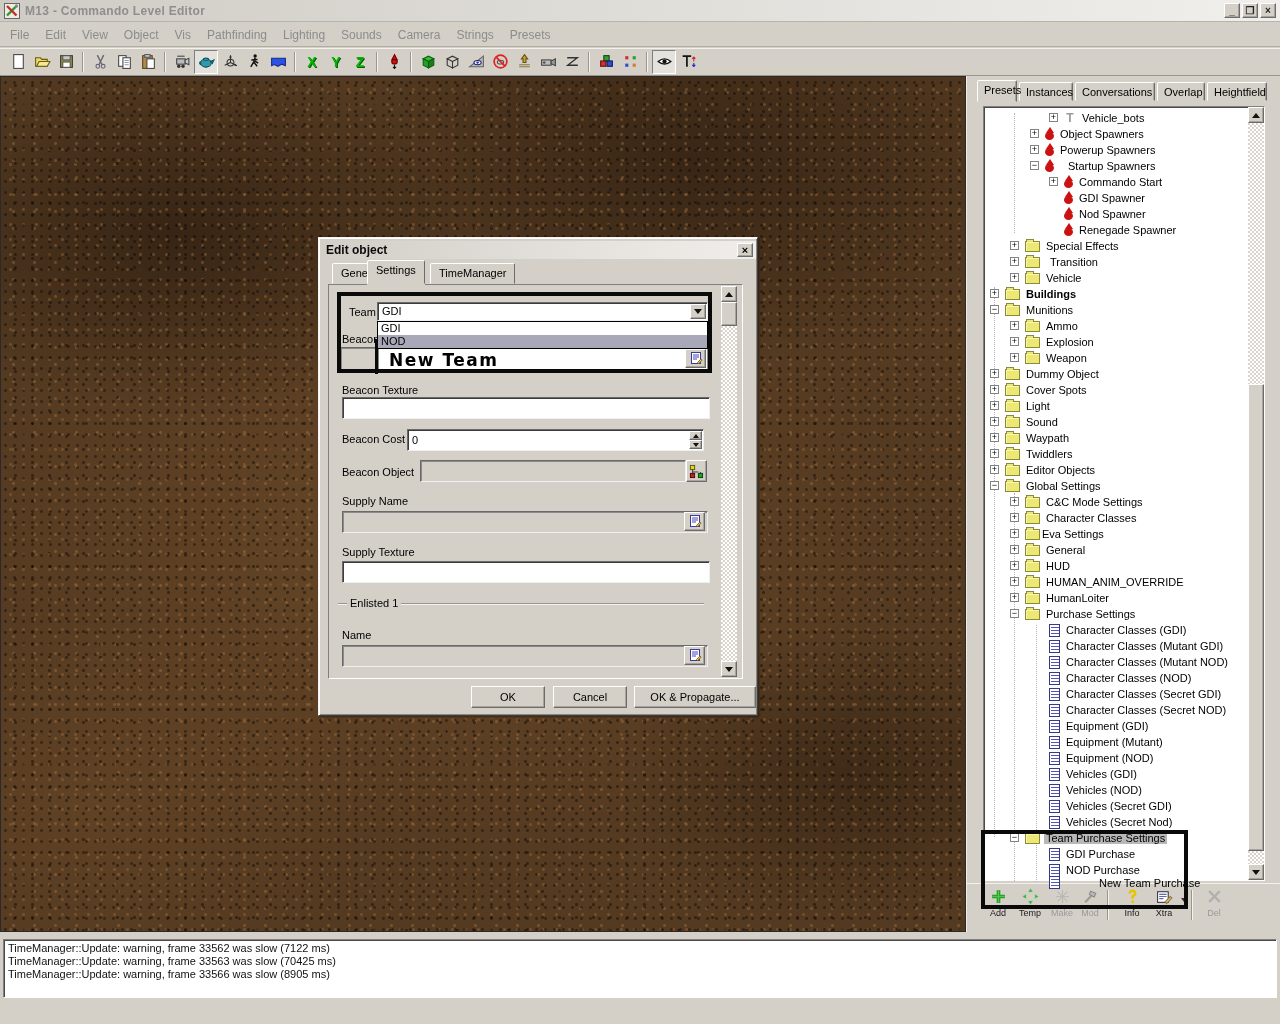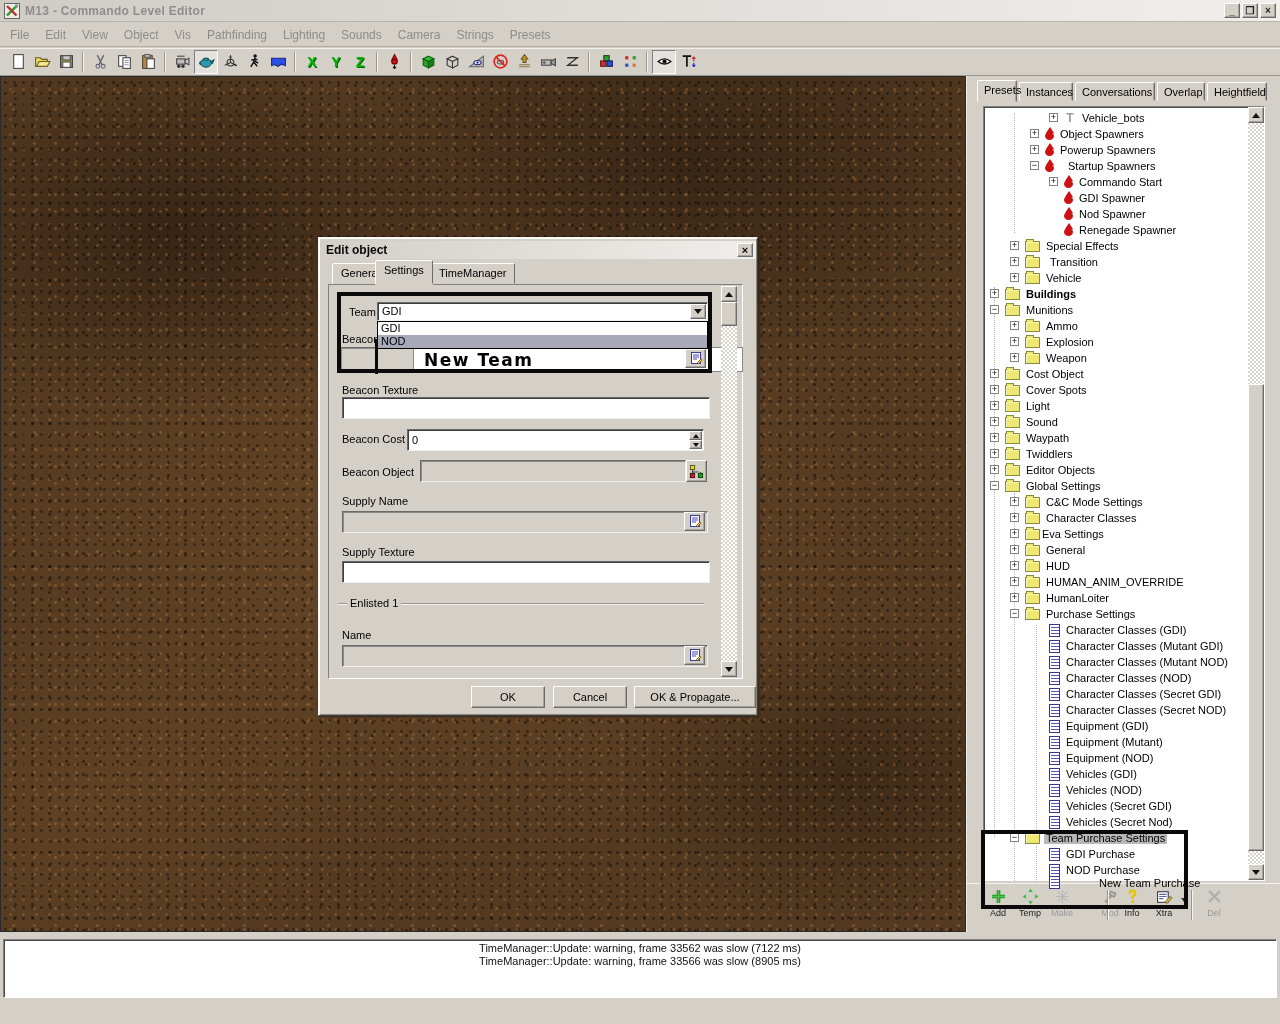--- a/index.html
+++ b/index.html
@@ -100,21 +100,21 @@
   .pbsep { position:absolute; width:2px; height:30px; border-left:1px solid #9a968e; border-right:1px solid #f4f3f0; }
   .small-arrow { position:absolute; width:0; height:0; border-left:3px solid transparent;
     border-right:3px solid transparent; border-top:4px solid #333; }
 
   
   .anno-rect { position:absolute; border:4px solid #0a0a0a; z-index:40; pointer-events:none; }
   #anno-newteam-row { position:absolute; z-index:41; display:flex; align-items:center; }
   #anno-newteam-row .tlabel { font-size:11px; }
 
   
-  #logarea { position:absolute; left:0; top:933px; width:1280px; height:69px; background:#d4d0c8;text-align:center; }
+  #logarea { position:absolute; left:0; top:933px; width:1280px; height:69px; background:#d4d0c8; }
   #logbox { position:absolute; left:3px; top:6px; width:1274px; height:59px; background:#fff; padding:2px 4px; }
   .logline { font-size:11px; line-height:13px; color:#111; }
   #statusbar { position:absolute; left:0; top:1002px; width:1280px; height:22px; background:#d4d0c8;
     border-top:1px solid #f2f1ee; }
   .spanel { position:absolute; top:3px; height:17px; font-size:11px; padding:2px 4px 0 4px;
     border:1px solid; border-color:#808080 #ffffff #ffffff #808080; overflow:hidden; white-space:nowrap; }
 
   
   #dialog { position:absolute; left:318px; top:237px; width:440px; height:479px; background:#d4d0c8;
     border:1px solid; border-color:#f4f3f0 #3c3c3c #3c3c3c #f4f3f0;
@@ -458,21 +458,21 @@
           <div class="trow" style="top: 243px; left: 0px;">
             <span class="texp" style="left: 26px;">+</span>
             <span style="display: inline-block; width: 41px;"></span>
             <span class="i-folder"></span>
             <span class="tlabel" style="margin-left: 4px;">Weapon</span>
           </div>
           <div class="trow" style="top: 259px; left: 0px;">
             <span class="texp" style="left: 6px;">+</span>
             <span style="display: inline-block; width: 21px;"></span>
             <span class="i-folder"></span>
-            <span class="tlabel" style="margin-left: 4px;">Cost Object</span>
+            <span class="tlabel" style="margin-left: 4px;">Dummy Object</span>
           </div>
           <div class="trow" style="top: 275px; left: 0px;">
             <span class="texp" style="left: 6px;">+</span>
             <span style="display: inline-block; width: 21px;"></span>
             <span class="i-folder"></span>
             <span class="tlabel" style="margin-left: 4px;">Cover Spots</span>
           </div>
           <div class="trow" style="top: 291px; left: 0px;">
             <span class="texp" style="left: 6px;">+</span>
             <span style="display: inline-block; width: 21px;"></span>
@@ -653,21 +653,21 @@
         <div class="pbtn" style="left: 16px; top: 4px;"><span><svg width="17" height="17" viewBox="0 0 16 16">
               <path d="M8 2 V14 M2 8 H14" stroke="#1a9a1a" stroke-width="3.4"></path>
               <path d="M8 2 V14 M2 8 H14" stroke="#52c452" stroke-width="1.4"></path>
             </svg></span><div class="plabel">Add</div></div>
         <div class="pbtn" style="left: 48px; top: 4px;"><span><svg width="17" height="17" viewBox="0 0 16 16">
               <path d="M8 0.5 L10.2 3.8 H5.8 Z M8 15.5 L10.2 12.2 H5.8 Z M0.5 8 L3.8 5.8 V10.2 Z M15.5 8 L12.2 5.8 V10.2 Z" fill="#3aa43a" stroke="#9adb9a" stroke-width="0.6"></path>
             </svg></span><div class="plabel">Temp</div></div>
         <div class="pbtn disabled" style="left: 80px; top: 4px;"><span><svg width="17" height="17" viewBox="0 0 16 16">
               <path d="M8 2 V14 M2 8 H14 M3.5 3.5 L12.5 12.5 M12.5 3.5 L3.5 12.5" stroke="#b8b8b8"></path>
             </svg></span><div class="plabel">Make</div></div>
-        <div class="pbtn disabled" style="left: 128px; top: 4px;"><span><svg width="17" height="17" viewBox="0 0 16 16">
+        <div class="pbtn disabled" style="left: 108px; top: 4px;"><span><svg width="17" height="17" viewBox="0 0 16 16">
               <path d="M3 13.5 L9 7" stroke="#aa9988" stroke-width="2"></path>
               <path d="M8 3 L13 5 L11.5 8.5 L7 6 Z" fill="#bbb" stroke="#888"></path>
             </svg></span><div class="plabel">Mod</div></div>
         <div class="pbtn" style="left: 150px; top: 4px;"><span><svg width="17" height="17" viewBox="0 0 16 16">
               <path d="M5.5 5.5 Q5.5 2.5 8 2.5 Q10.5 2.5 10.5 5 Q10.5 7 8 8 L8 10" fill="none" stroke="#e8c400" stroke-width="2.4"></path>
               <rect x="7" y="11.8" width="2.4" height="2.4" fill="#e8c400"></rect>
             </svg></span><div class="plabel">Info</div></div>
         <div class="pbtn" style="left: 182px; top: 4px;"><span><svg width="17" height="17" viewBox="0 0 16 16">
               <rect x="1.5" y="3.5" width="10" height="10" fill="#fff" stroke="#334"></rect>
               <path d="M3 6 H10 M3 8 H10 M3 10 H7" stroke="#6666aa"></path>
@@ -684,53 +684,54 @@
     <div id="anno-newteam-row" style="left:82px; top:800px;gap:32px;">
       <span class="i-doc" style="margin-right:5px;"></span>
       <span class="tlabel">New Team Purchase</span>
     </div>
     <div class="anno-rect" style="left:14px; top:754px; width:207px; height:79px;"></div>
   </div>
 
   <div id="logarea">
     <div id="logbox" class="sunken">
         <div class="logline">TimeManager::Update: warning, frame 33562 was slow (7122 ms)</div>
+        <div class="logline">TimeManager::Update: warning, frame 33563 was slow (70425 ms)</div>
         <div class="logline">TimeManager::Update: warning, frame 33566 was slow (8905 ms)</div>
       </div>
   </div>
 
 
   <div id="dialog">
     <div id="dlg-title">
       <span class="dtext">Edit object</span>
       <span id="dlg-close" class="raised">×</span>
     </div>
     <div class="dtab" style="left:13px; top:25px;">General</div>
-    <div class="dtab active" style="left:56px; top:22px;">Settings</div>
+    <div class="dtab active" style="left:48px; top:22px;">Settings</div>
     <div class="dtab" style="left:111px; top:25px;">TimeManager</div>
 
     <div id="dlg-page">
 
       <span class="flabel" style="left:20px; top:21px;">Team</span>
       <div class="dfield input-white" style="left:48px; top:17px; width:331px; height:19px; padding:2px 0 0 4px;">
         <span>GDI</span>
       </div>
       <div class="iconbtn raised" style="left:361px; top:19px; width:16px; height:15px;">
           <span class="arr-dn"></span>
         </div>
 
       <div id="combo-list" style="left:48px; top:36px; width:331px;">
         <div class="opt">GDI</div>
         <div class="opt hl">NOD</div>
       </div>
 
       <span class="flabel" style="left:13px; top:48px;">Beacon</span>
 
       <div class="dfield input-gray" style="left:11px; top:62px; width:37px; height:25px;"></div>
-      <div class="dfield" style="left:49px; top:62px; width:330px; height:25px; background:#fff; border:1px solid #888; display:flex; align-items:center;margin-left:35px;">
+      <div class="dfield" style="left:49px; top:62px; width:330px; height:25px; background:#fff; border:1px solid #888; display:flex; align-items:center;">
         <span id="newteam-text" style="margin-left:10px;">New Team</span>
       </div>
       <div class="iconbtn raised" style="left:356px; top:64px;">
         <svg width="14" height="15" viewBox="0 0 14 15">
             <rect x="2.5" y="1.5" width="9" height="11" fill="#fff" stroke="#3a3a99"></rect>
             <path d="M4 4 H10 M4 6 H10 M4 8 H8" stroke="#4444bb"></path>
             <path d="M8.5 11.5 L12 8 L13 9.2 L9.6 12.7 Z" fill="#e8d040" stroke="#886622"></path>
           </svg>
       </div>
 

